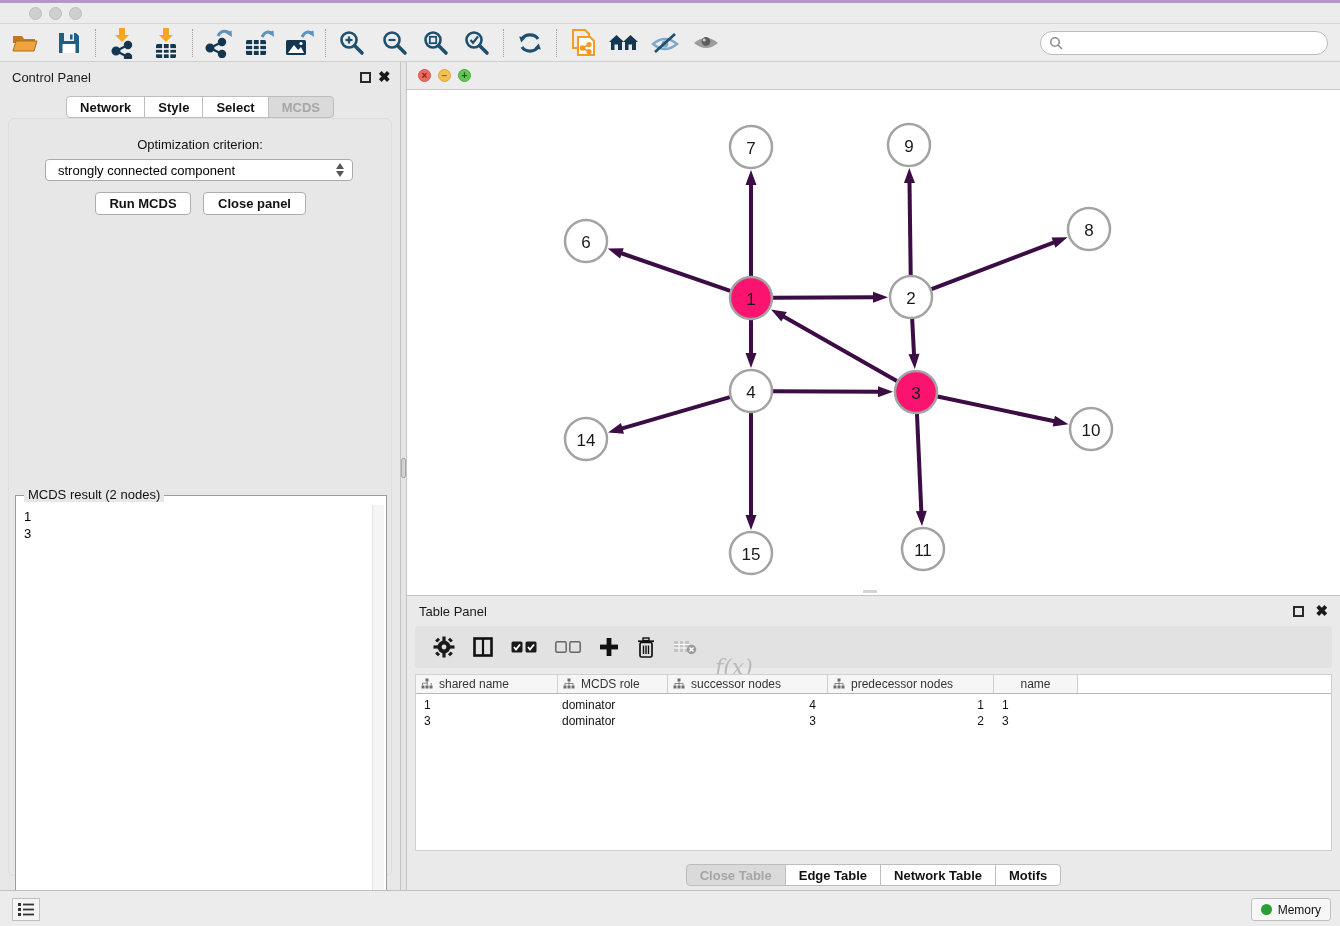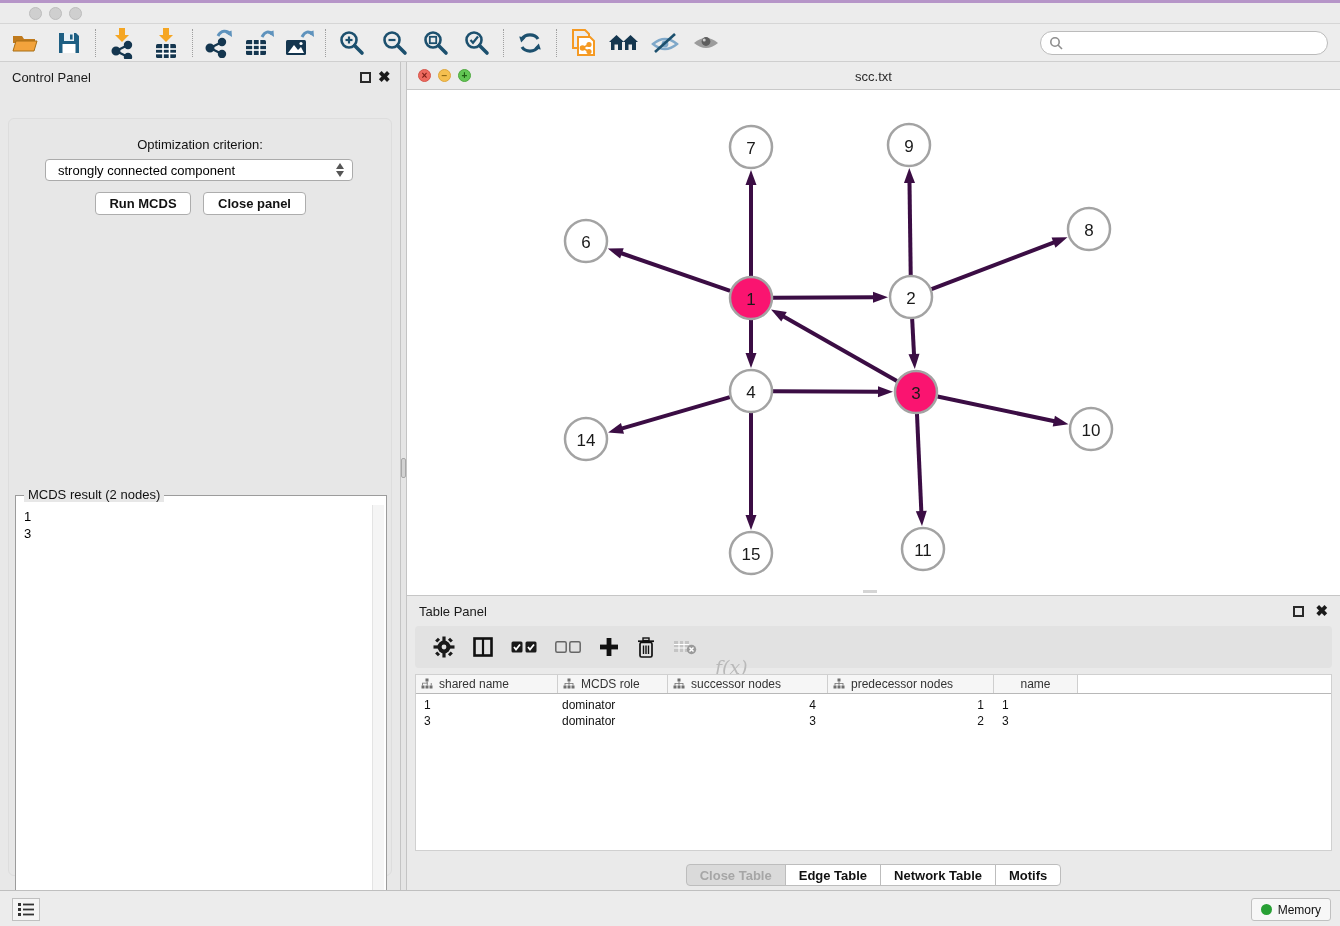--- a/index.html
+++ b/index.html
@@ -53,21 +53,21 @@
   #net-titlebar { position:absolute; left:0; top:0; width:100%; height:28px; background:#ECECEC; border-bottom:1px solid #C9C9C9; }
   .mac-dot { position:absolute; top:7px; width:13px; height:13px; border-radius:50%; font-size:10px; line-height:11px; text-align:center; font-weight:bold; }
   #net-title { position:absolute; left:0; right:0; top:7px; text-align:center; font-size:13px; color:#2A2A2A; }
   #graph-svg { position:absolute; left:0; top:28px; }
   #canvas-handle { position:absolute; left:456px; bottom:2px; width:14px; height:3px; background:#D5D5D5; }
 
   
   #table-panel { position:absolute; left:407px; top:595px; width:933px; height:295px; background:#EAEAEA; border-top:1px solid #C6C6C6; }
   #tp-toolbar { position:absolute; left:8px; top:30px; right:8px; height:42px; background:#E2E2E2; border-radius:4px; display:flex; align-items:center; }
   .tp-ic { margin-left:18px; display:flex; align-items:center; justify-content:center; flex:none; }
-  #fx-label { font-family:"DejaVu Serif", serif; font-style:italic; font-size:19px; color:#B9B9B9;margin-top:40px; }
+  #fx-label { font-family:"DejaVu Serif", serif; font-style:italic; font-size:22px; color:#B9B9B9;margin-top:40px; }
   #data-table { position:absolute; left:8px; top:78px; right:8px; height:177px; background:#FFF; border:1px solid #D0D0D0; }
   .th-row { display:flex; height:19px; border-bottom:1px solid #B8B8B8; }
   .th-cell { background:#F6F6F6; border-right:1px solid #CFCFCF; display:flex; align-items:center; font-size:12px; color:#333; }
   .th-cell .lbl { margin-left:6px; }
   .th-cell svg { margin-left:5px; flex:none; }
   .t-row { display:flex; height:16px; font-size:12px; color:#111; }
   .t-cell { display:flex; align-items:center; }
   .t-cell.num { justify-content:flex-end; }
   #tp-tabs { position:absolute; left:0; right:0; top:268px; display:flex; justify-content:center; }
 
@@ -251,20 +251,26 @@
       </svg>
       <input value="" style="">
     </div>
   </div>
 
   <div id="control-panel">
     <div class="panel-head">
       <span class="panel-title">Control Panel</span>
       <span class="float-btn" style="left:360px"></span>
       <span class="close-x" style="left:378px">✖</span>
+    </div>
+    <div class="tabrow" style="margin-top:4px">
+      <button class="tabbtn">Network</button>
+      <button class="tabbtn">Style</button>
+      <button class="tabbtn">Select</button>
+      <button class="tabbtn sel">MCDS</button>
     </div>
     <div id="cp-inner">
       <div id="criterion-select">
         <span>strongly connected component</span>
         <span class="stepper">
             <span class="tri-up"></span>
             <span class="tri-dn"></span>
           </span>
       </div>
       <div id="opt-label">Optimization criterion:</div>
@@ -283,21 +289,20 @@
 
   <div id="v-splitter">
     <div id="v-handle"></div>
   </div>
 
   <div id="network-window">
     <div id="net-titlebar">
       <span class="mac-dot" style="left:11px; background:#ED6A5F; border:1px solid #D5554B; color:#7E1F17;">×</span>
       <span class="mac-dot" style="left:31px; background:#F5BF4F; border:1px solid #DFA73C; color:#8F6A13;">−</span>
       <span class="mac-dot" style="left:51px; background:#62C554; border:1px solid #4EA83F; color:#1E5E14;">+</span>
-      <span id="net-title">scc.txt</span>
     </div>
     <svg id="graph-svg" width="933" height="505">
         <line x1="344" y1="186" x2="344" y2="93" stroke="#3B0D44" stroke-width="4"></line>
         <polygon points="344,80 349.5,95 338.5,95" fill="#3B0D44"></polygon>
         <line x1="323.2058154797033" y1="200.81655443844295" x2="213.02684739684912" y2="162.75472910072972" stroke="#3B0D44" stroke-width="4"></line>
         <polygon points="200.73937472576472,158.5099658143551 216.71308919817446,158.20922347625165 213.12136641739593,168.60631573639998" fill="#3B0D44"></polygon>
         <line x1="365.9995703250881" y1="207.8625026854682" x2="468.00070310440134" y2="207.2249956055975" stroke="#3B0D44" stroke-width="4"></line>
         <polygon points="481.00044920558975,207.14374719246507 466.0351164943899,212.73738794273606 465.966367837124,201.737602780192" fill="#3B0D44"></polygon>
         <line x1="344" y1="230" x2="344" y2="265" stroke="#3B0D44" stroke-width="4"></line>
         <polygon points="344,278 338.5,263 349.5,263" fill="#3B0D44"></polygon>

